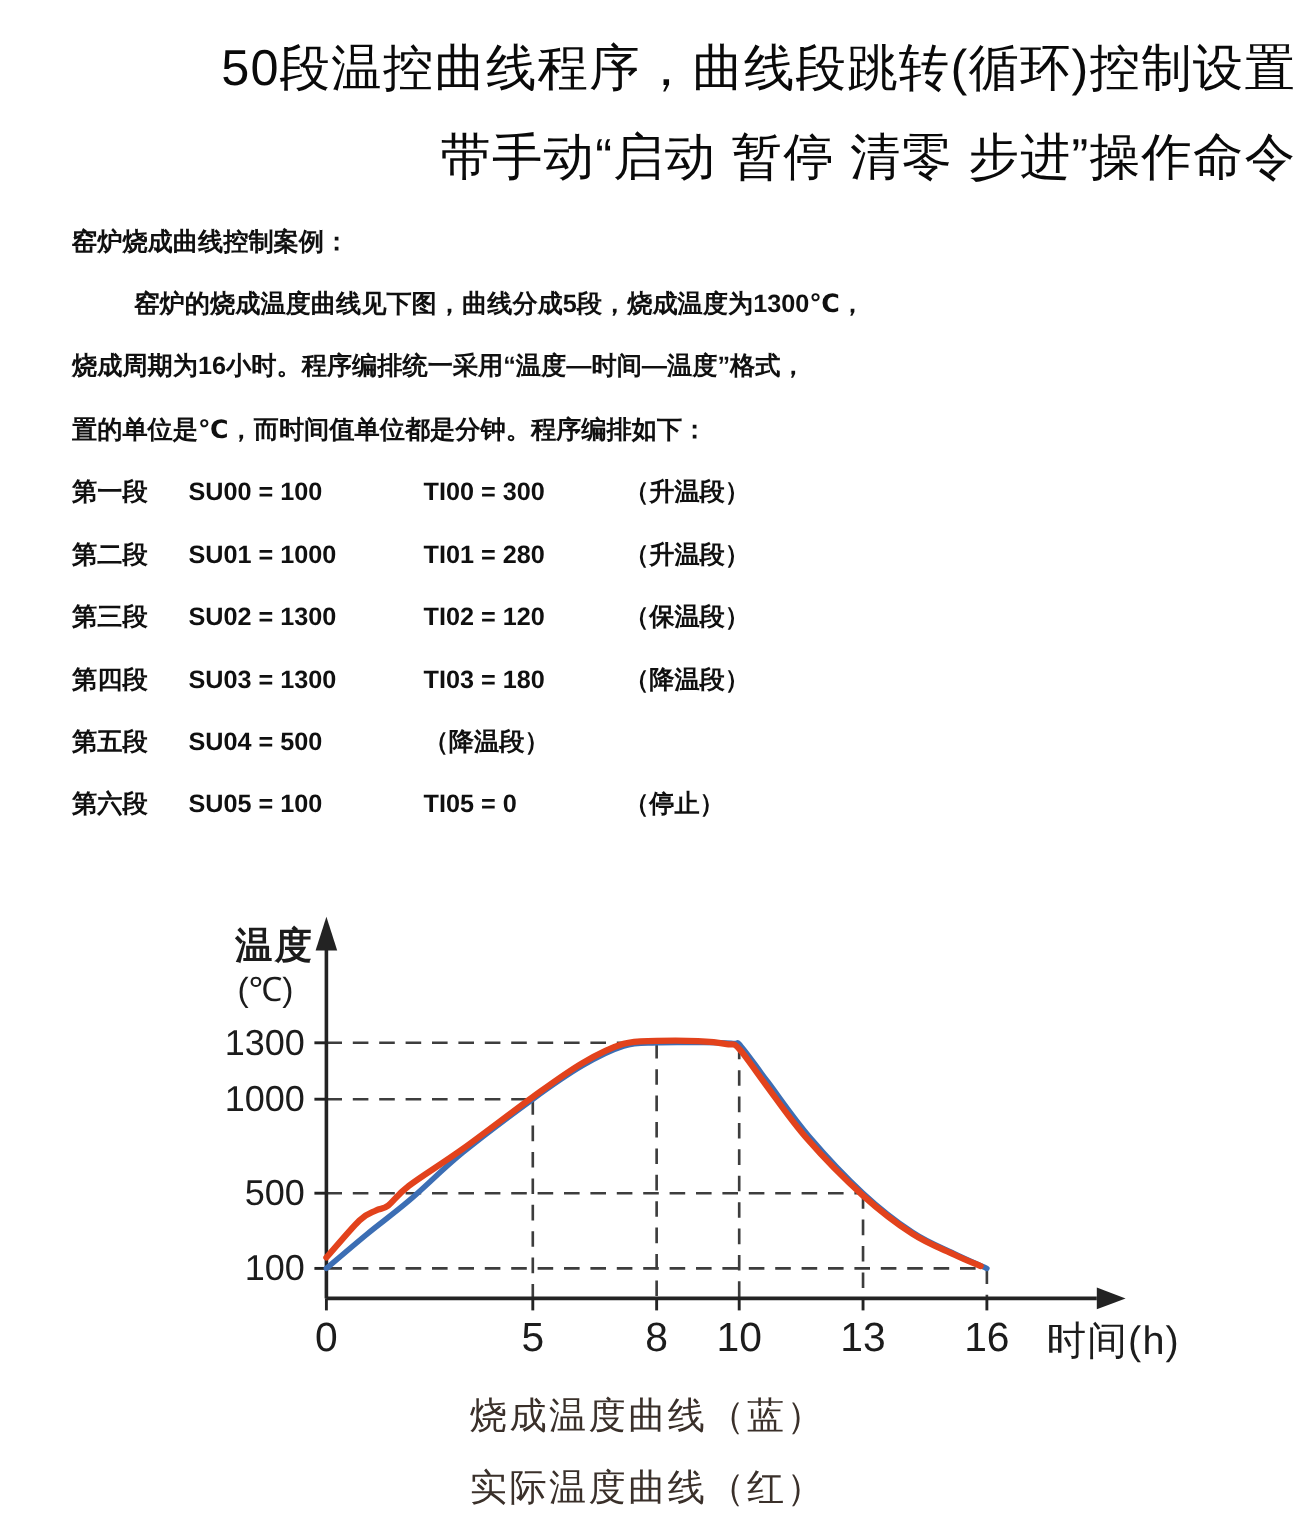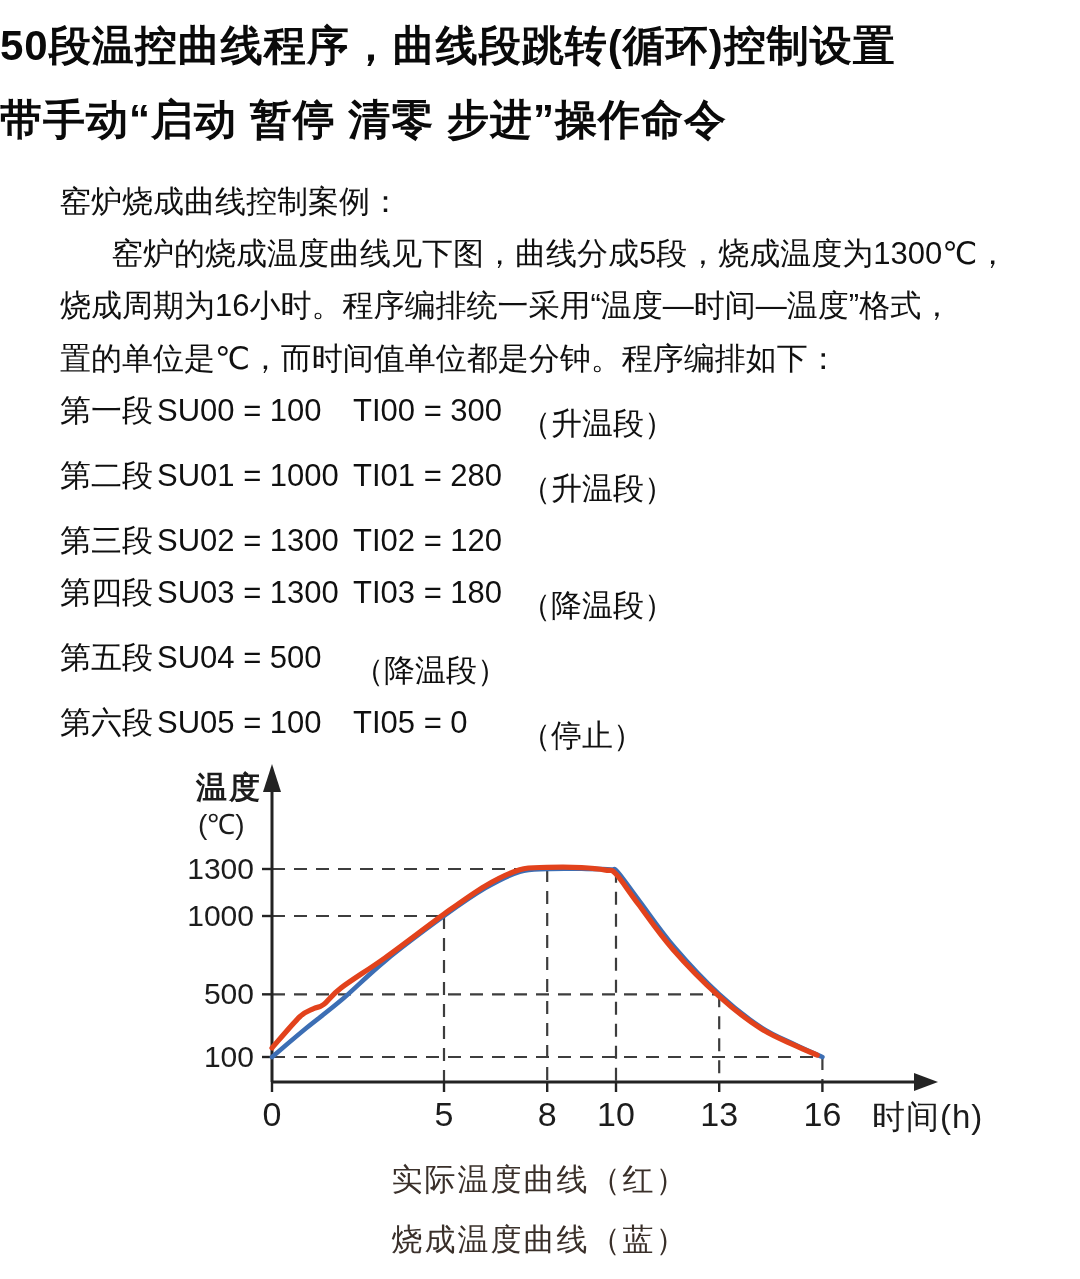--- a/index.html
+++ b/index.html
@@ -6,38 +6,38 @@
   body{
     position:relative;
     width:1080px;height:1279px;
     background:#ffffff;
     font-family:"Liberation Sans","DejaVu Sans",sans-serif;
     color:#101010;
     overflow:hidden;
   }
   .title{
     position:absolute;left:0;right:0;
-    text-align:left;
-    font-size:42px;font-weight:700;color:#0a0a0a;
-    letter-spacing:1px;white-space:nowrap;
+    text-align:right;
+    font-size:42px;font-weight:400;color:#0a0a0a;
+    letter-spacing:1px;white-space:nowrap;margin-top:11px;
   }
   #title1{top:18px;}
   #title2{top:92px;}
   .textcol{
     position:absolute;left:60px;right:36px;top:176px;
-    font-size:31px;font-weight:400;color:#101010;
+    font-size:21px;font-weight:700;color:#101010;
   }
   .heading{line-height:52px;white-space:nowrap;}
   .pline{line-height:52.4px;white-space:nowrap;}
   .pline.indent{text-indent:52px;}
   .prog-row{display:flex;line-height:52px;white-space:nowrap;}
   .prog-seg{width:97px;flex:0 0 auto;}
   .prog-su{width:196px;flex:0 0 auto;}
   .prog-ti{width:167px;flex:0 0 auto;}
-  .prog-note{flex:0 0 auto;margin-top:13px;}
+  .prog-note{flex:0 0 auto;}
   #chart-wrap{
     position:absolute;left:0;top:740px;width:1080px;height:410px;
   }
   #chart-svg{display:block;width:1080px;height:410px;}
   .legend{
     position:absolute;left:0;right:0;top:1150px;
     text-align:center;
     font-size:31px;font-weight:500;color:#3a302a;
     letter-spacing:2px;
   }
@@ -64,20 +64,21 @@
   <div class="prog-row">
     <span class="prog-seg">第二段</span>
     <span class="prog-su">SU01 = 1000</span>
     <span class="prog-ti">TI01 = 280</span>
     <span class="prog-note">（升温段）</span>
   </div>
   <div class="prog-row">
     <span class="prog-seg">第三段</span>
     <span class="prog-su">SU02 = 1300</span>
     <span class="prog-ti">TI02 = 120</span>
+    <span class="prog-note">（保温段）</span>
   </div>
   <div class="prog-row">
     <span class="prog-seg">第四段</span>
     <span class="prog-su">SU03 = 1300</span>
     <span class="prog-ti">TI03 = 180</span>
     <span class="prog-note">（降温段）</span>
   </div>
   <div class="prog-row">
     <span class="prog-seg">第五段</span>
     <span class="prog-su">SU04 = 500</span>
@@ -128,15 +129,15 @@
       <text x="254" y="138.9996" text-anchor="end" font-size="30" fill="#1c1c1c" font-family="Liberation Sans, sans-serif">1300</text>
       <text x="196" y="58" font-size="31" font-weight="600" fill="#1c1c1c" letter-spacing="2" font-family="Liberation Sans, sans-serif">温度</text>
       <text x="198" y="94" font-size="28" fill="#1c1c1c" font-family="Liberation Sans, sans-serif">(℃)</text>
       <text x="872" y="388" font-size="33" font-weight="500" fill="#1c1c1c" letter-spacing="1" font-family="Liberation Sans, sans-serif">时间(h)</text>
       <path d="M272.0 317.0C277.7 312.2 294.9 297.4 306.4 288.0C317.9 278.6 327.6 271.8 340.8 260.6C354.0 249.4 368.3 234.7 385.5 220.6C402.7 206.5 427.4 188.1 444.0 176.0C460.6 163.9 472.7 155.5 485.3 148.1C497.9 140.7 509.4 135.0 519.7 131.8C530.0 128.6 536.9 129.5 547.2 129.0C557.5 128.5 571.0 128.8 581.6 128.8C592.2 128.9 604.8 128.9 610.8 129.5C616.9 130.0 612.8 126.7 617.7 132.1C622.6 137.5 630.6 149.4 640.1 161.9C649.5 174.4 661.3 191.9 674.5 207.3C687.7 222.7 704.9 241.1 719.2 254.3C733.5 267.6 747.9 278.6 760.5 286.9C773.1 295.3 784.6 299.5 794.9 304.5C805.2 309.5 817.8 314.9 822.4 317.0" fill="none" stroke="#3c6eb4" stroke-width="4.6" stroke-linecap="round"></path>
       <path d="M272.0 307.9C276.6 302.8 292.6 283.6 299.5 277.0C306.4 270.5 309.3 270.8 313.3 268.7C317.3 266.7 319.0 268.0 323.6 264.5C328.2 261.1 330.5 255.9 340.8 248.1C351.1 240.2 368.3 229.8 385.5 217.5C402.7 205.2 427.4 186.1 444.0 174.1C460.6 162.2 472.7 153.3 485.3 145.9C497.9 138.5 509.4 132.9 519.7 129.8C530.0 126.7 536.9 127.8 547.2 127.4C557.5 127.1 571.9 127.1 581.6 127.6C591.3 128.0 599.9 129.0 605.7 130.1C611.4 131.2 610.6 128.3 616.0 134.0C621.4 139.7 628.9 151.7 638.4 164.2C647.8 176.8 659.3 193.9 672.8 209.2C686.2 224.6 704.6 243.2 719.2 256.4C733.8 269.6 747.9 280.2 760.5 288.3C773.1 296.5 785.4 300.9 794.9 305.4C804.3 309.9 813.5 313.5 817.2 315.1" fill="none" stroke="#e2421c" stroke-width="5.2" stroke-linecap="round"></path>
     </svg>
 </div>
 
 <div class="legend">
+  <div class="legend-line">烧成温度曲线（蓝）</div>
   <div class="legend-line">实际温度曲线（红）</div>
-  <div class="legend-line">烧成温度曲线（蓝）</div>
 </div>
 
 </body></html>

